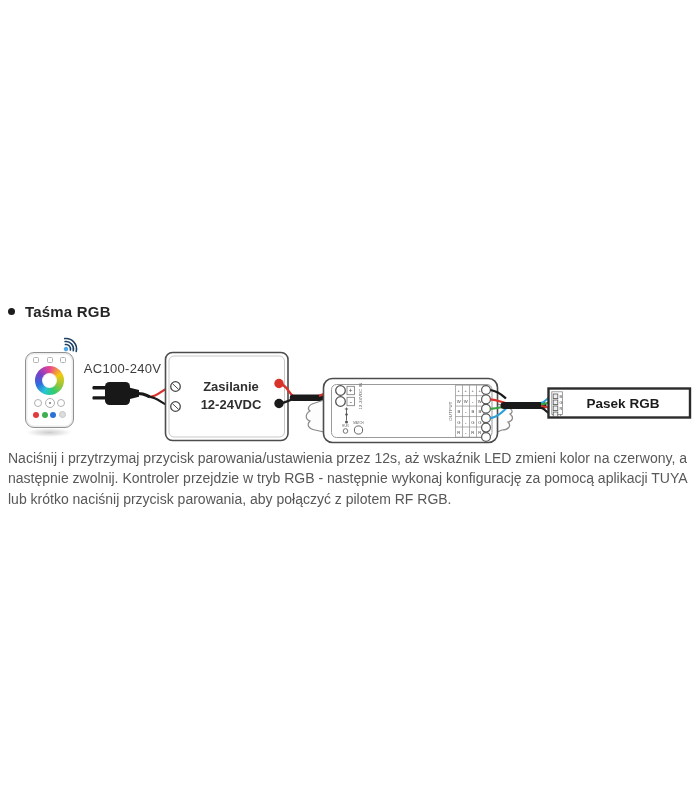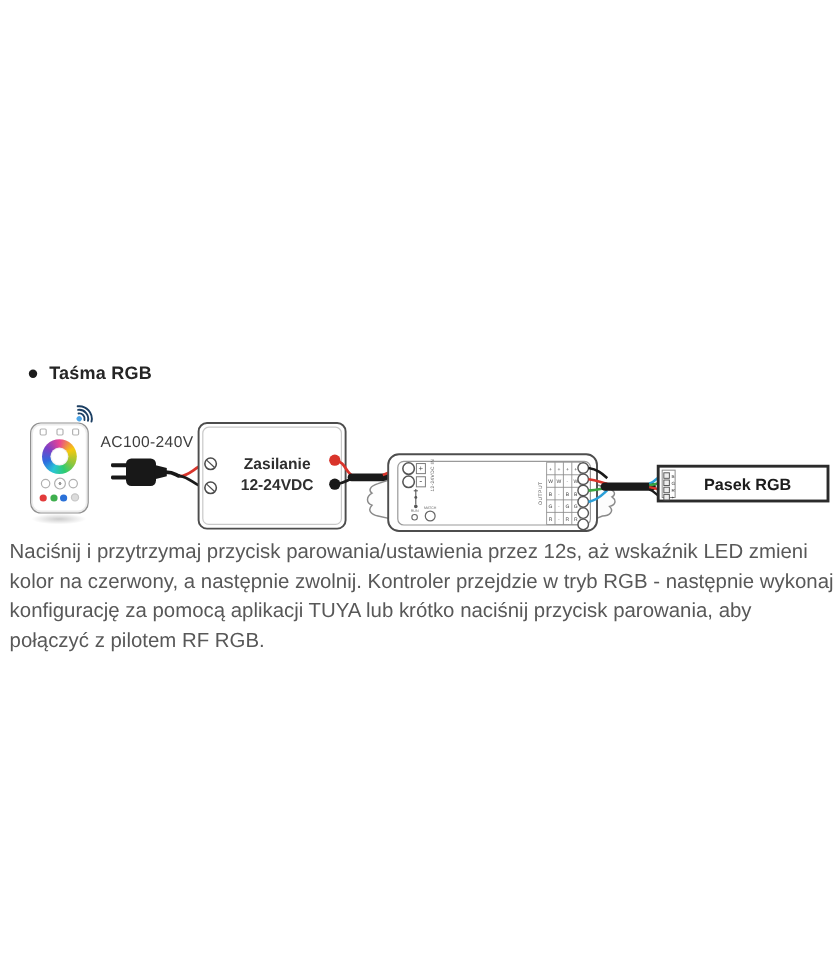--- a/index.html
+++ b/index.html
@@ -1,21 +1,21 @@
 <!DOCTYPE html>
 <html><head>
 <meta charset="utf-8">
 <style>
   html,body{margin:0;padding:0;}
   body{
     width:700px;height:800px;background:#ffffff;position:relative;overflow:hidden;
     font-family:"Liberation Sans","DejaVu Sans",sans-serif;
   }
   
-  .heading{position:absolute;left:24px;top:303px;display:flex;align-items:center;text-align:center;}
+  .heading{position:absolute;left:8px;top:303px;display:flex;align-items:center;text-align:center;}
   .heading .bullet{width:7px;height:7px;border-radius:50%;background:#1c1c1c;margin-right:10px;}
   .heading .label{font-size:15px;font-weight:600;color:#252525;letter-spacing:.2px;}
 
   
   .remote{position:absolute;left:25px;top:352px;width:47px;height:74px;background:#fff;
     border:1.6px solid #909090;border-radius:9px;box-shadow:inset 0 0 0 1.5px #ececec;
     display:flex;flex-direction:column;}
   .r-top{display:flex;justify-content:space-between;padding:4px 7px 0 7px;}
   .r-top span{width:4px;height:4px;border:1px solid #b3b3b3;border-radius:1.5px;display:block;}
   .r-wheel{width:29px;height:29px;border-radius:50%;margin:3px auto 1px auto;position:relative;
@@ -27,21 +27,21 @@
   .r-mid span{width:6px;height:6px;border:1px solid #b0b0b0;border-radius:50%;display:block;}
   .r-mid span.big{width:8px;height:8px;background:radial-gradient(circle,#9a9a9a 18%,#fff 26%);}
   .r-dots{display:flex;justify-content:space-between;align-items:center;padding:3px 7px 0 7px;}
   .r-dots span{width:6px;height:6px;border-radius:50%;display:block;}
   .r-shadow{position:absolute;left:26px;top:428px;width:46px;height:9px;
     background:radial-gradient(ellipse at center,rgba(0,0,0,.20),rgba(0,0,0,0) 70%);}
 
   .wiring-svg{position:absolute;left:0;top:325px;}
 
   
-  .footer{position:absolute;left:8px;top:448px;width:688px;font-size:17px;line-height:1.45;
+  .footer{position:absolute;left:8px;top:448px;width:688px;font-size:14px;line-height:1.45;
     color:#585858;}
 </style>
 </head>
 <body>
 
 <div class="heading">
   <span class="bullet"></span>
   <span class="label">Taśma RGB</span>
 </div>
 

